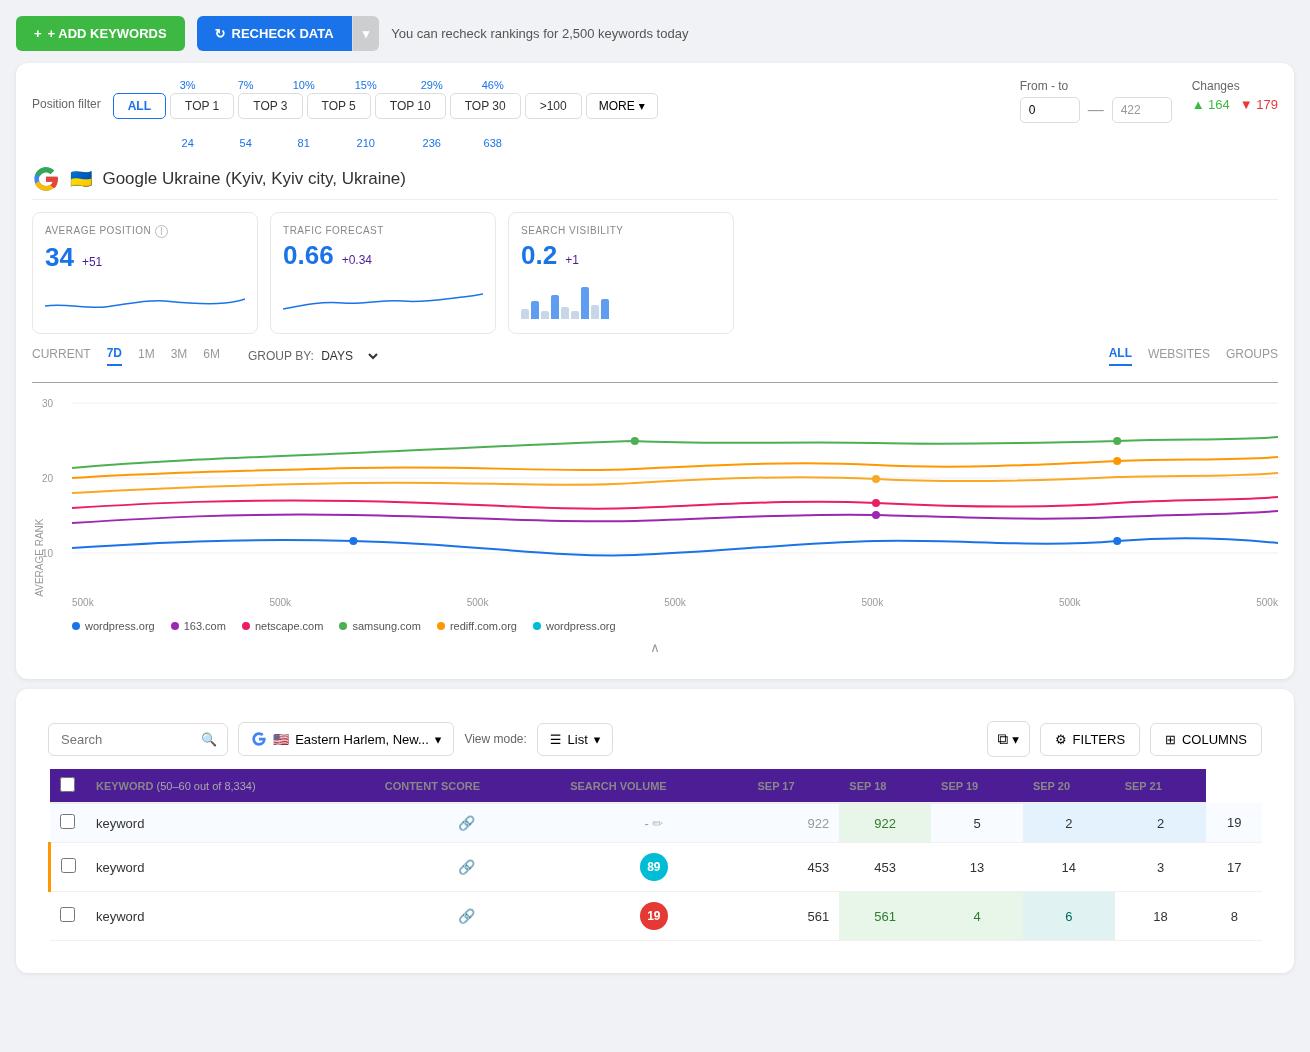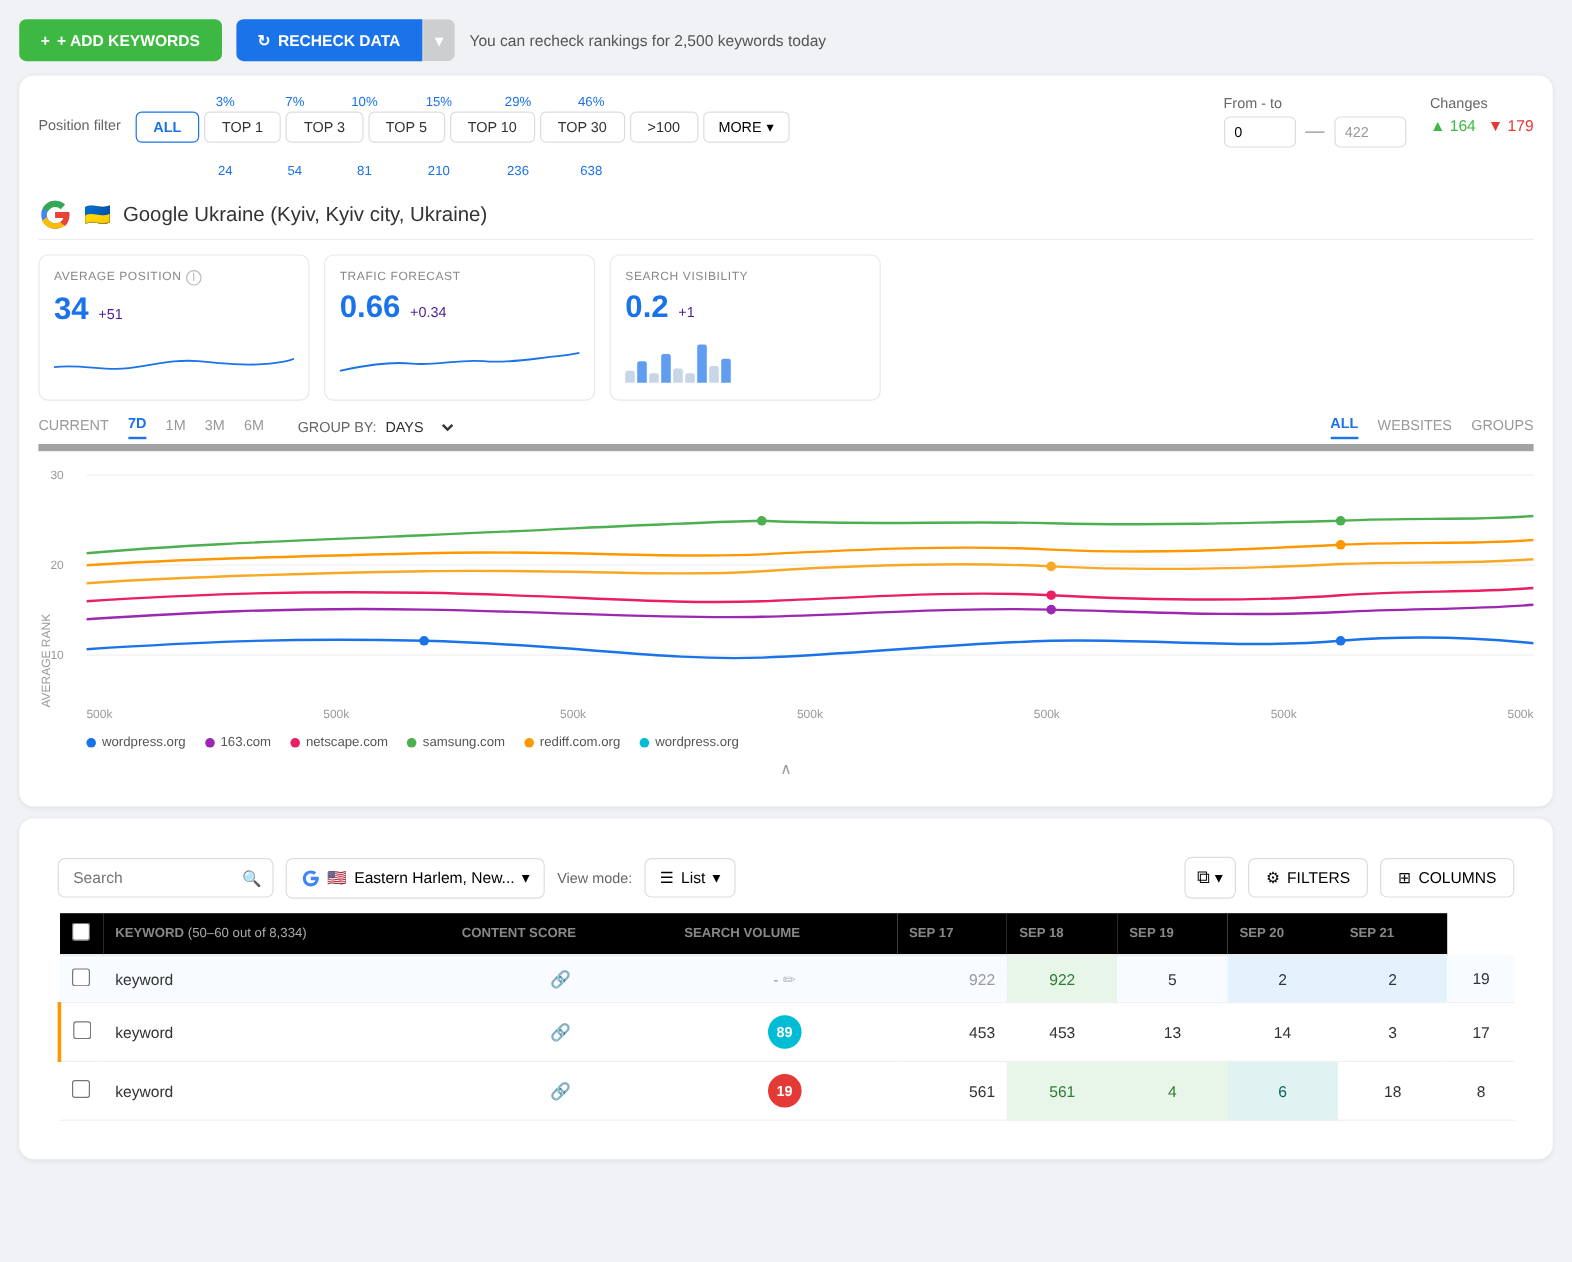--- a/index.html
+++ b/index.html
@@ -54,21 +54,21 @@
     .metric-label { font-size: 10px; color: #888; text-transform: uppercase; letter-spacing: 0.5px; display: flex; gap: 4px; margin-bottom: 4px; }
     .metric-value { font-size: 26px; font-weight: 600; color: #1a73e8; }
     .metric-change-up { color: #4c1d95; font-size: 12px; font-weight: 500; }
     .metric-chart { height: 40px; margin-top: 8px; }
     .metric-bar-chart { display: flex; align-items: flex-end; gap: 2px; height: 40px; }
     .metric-bar { background: #1a73e8; border-radius: 2px 2px 0 0; opacity: 0.7; }
     .metric-bar.light { background: #b0c4de; }
     .selected-text { font-size: 11px; color: #777; line-height: 1.4; margin-top: 4px; }
 
     
-    .timeline-tabs { display: flex; align-items: center; gap: 16px; margin-bottom: 10px; border-bottom: 6px solid #a3a3a3; padding-bottom: 4px; }
+    .timeline-tabs { display: flex; align-items: center; gap: 16px; margin-bottom: 10px; border-bottom: 1px solid #a3a3a3; padding-bottom: 16px; }
     .timeline-tab { font-size: 12px; color: #999; cursor: pointer; padding-bottom: 4px; }
     .timeline-tab.active { color: #1a73e8; border-bottom: 2px solid #1a73e8; font-weight: 600; }
     .group-by { font-size: 12px; color: #666; margin-left: 12px; }
     .group-by select { border: none; font-size: 12px; color: #333; cursor: pointer; background: transparent; }
     .view-toggle { margin-left: auto; display: flex; align-items: center; gap: 16px; }
     .view-tab { font-size: 12px; color: #999; cursor: pointer; padding-bottom: 4px; }
     .view-tab.active { color: #1a73e8; border-bottom: 2px solid #1a73e8; font-weight: 600; }
     .chart-y-label { position: absolute; left: -32px; top: 50%; transform: rotate(-90deg) translateX(-50%); font-size: 10px; color: #999; white-space: nowrap; }
     .chart-svg { width: 100%; height: 100%; }
     .chart-legend { display: flex; gap: 16px; margin-top: 8px; flex-wrap: wrap; }
@@ -88,21 +88,21 @@
     .search-icon-pos { position: absolute; right: 10px; top: 50%; transform: translateY(-50%); color: #999; }
     .location-btn { display: flex; align-items: center; gap: 6px; border: 1px solid #ddd; border-radius: 6px; padding: 8px 12px; font-size: 13px; cursor: pointer; background: #fff; }
     .view-mode-label { font-size: 12px; color: #666; }
     .view-mode-btn { display: flex; align-items: center; gap: 6px; border: 1px solid #ddd; border-radius: 6px; padding: 8px 12px; font-size: 13px; cursor: pointer; background: #fff; }
     .copy-btn { display: flex; align-items: center; gap: 4px; border: 1px solid #ddd; border-radius: 6px; padding: 8px 10px; cursor: pointer; background: #fff; margin-left: auto; }
     .filters-btn { display: flex; align-items: center; gap: 6px; border: 1px solid #ddd; border-radius: 6px; padding: 8px 14px; font-size: 13px; cursor: pointer; background: #fff; }
     .columns-btn { display: flex; align-items: center; gap: 6px; border: 1px solid #ddd; border-radius: 6px; padding: 8px 14px; font-size: 13px; cursor: pointer; background: #fff; }
 
     
     .data-table { width: 100%; border-collapse: collapse; }
-    .data-table th { font-size: 11px; color: #888; font-weight: 600; text-transform: uppercase; padding: 8px 10px; border-bottom: 2px solid #eee; text-align: left; background: #000000; }
+    .data-table th { font-size: 11px; color: #888; font-weight: 600; text-transform: uppercase; padding: 8px 10px; border-bottom: 2px solid #eee; text-align: left; background: #4c1d95; }
     .data-table td { padding: 10px 10px; border-bottom: 1px solid #f0f0f0; font-size: 13px; }
     .data-table tr:first-child td { background: #f8fbff; }
     .data-table tr:nth-child(2) td { background: #fff; }
     .data-table tr:nth-child(3) td { background: #fff; }
     .score-badge { display: inline-flex; align-items: center; justify-content: center; width: 28px; height: 28px; border-radius: 50%; color: #fff; font-size: 12px; font-weight: 700; }
     .score-teal { background: #00bcd4; }
     .score-red { background: #e53935; }
     .link-icon { color: #1a73e8; font-size: 14px; cursor: pointer; }
     .pencil-icon { color: #bbb; font-size: 13px; }
     .checkbox { width: 15px; height: 15px; cursor: pointer; }

